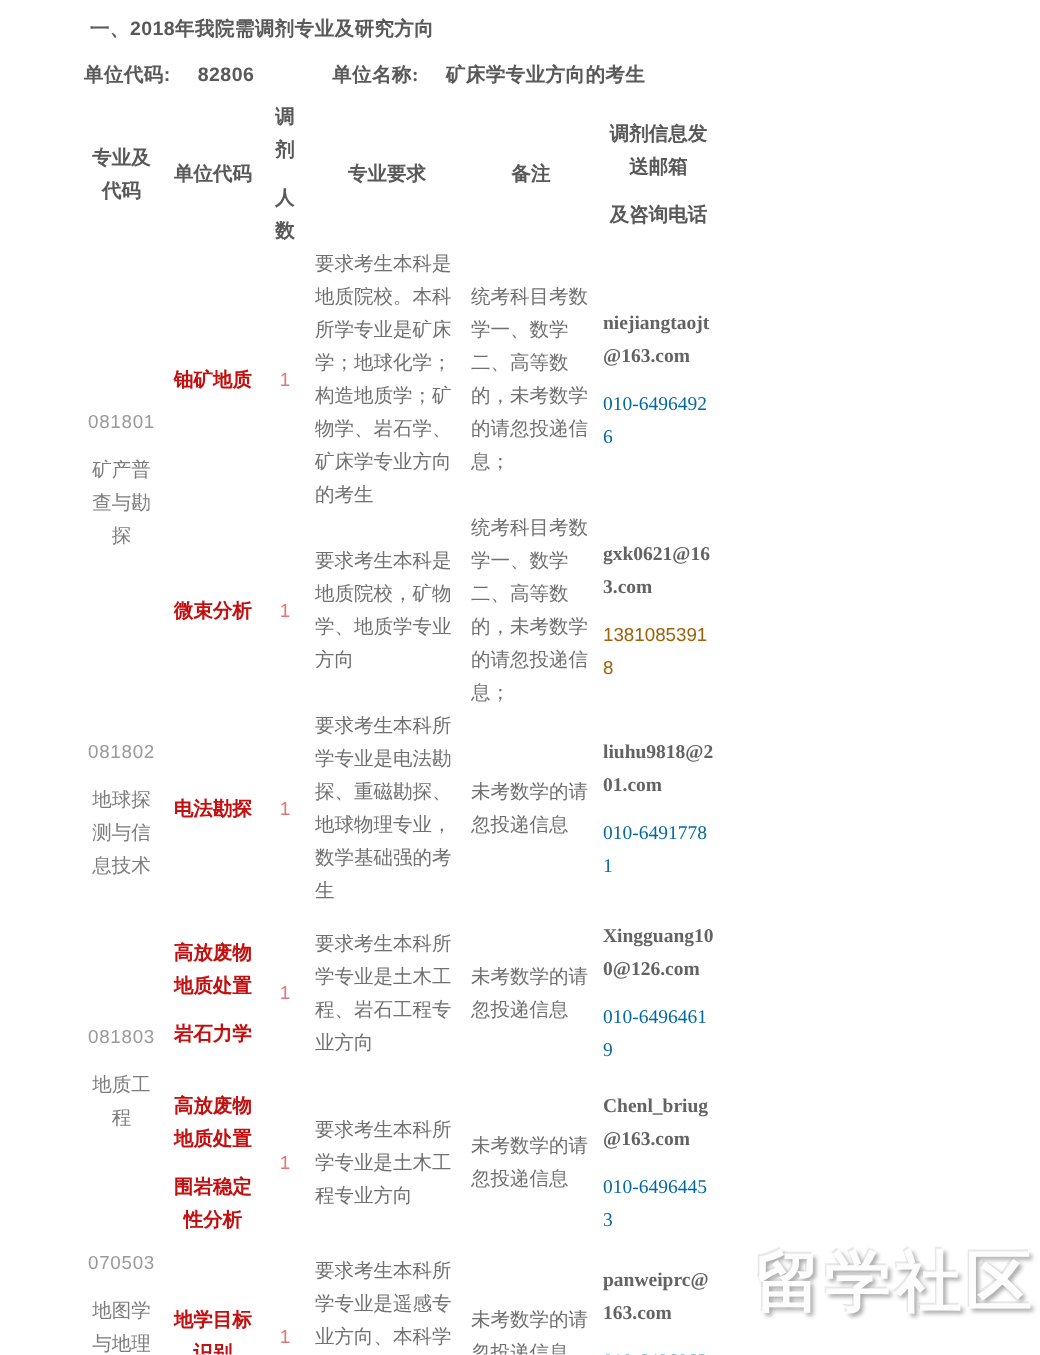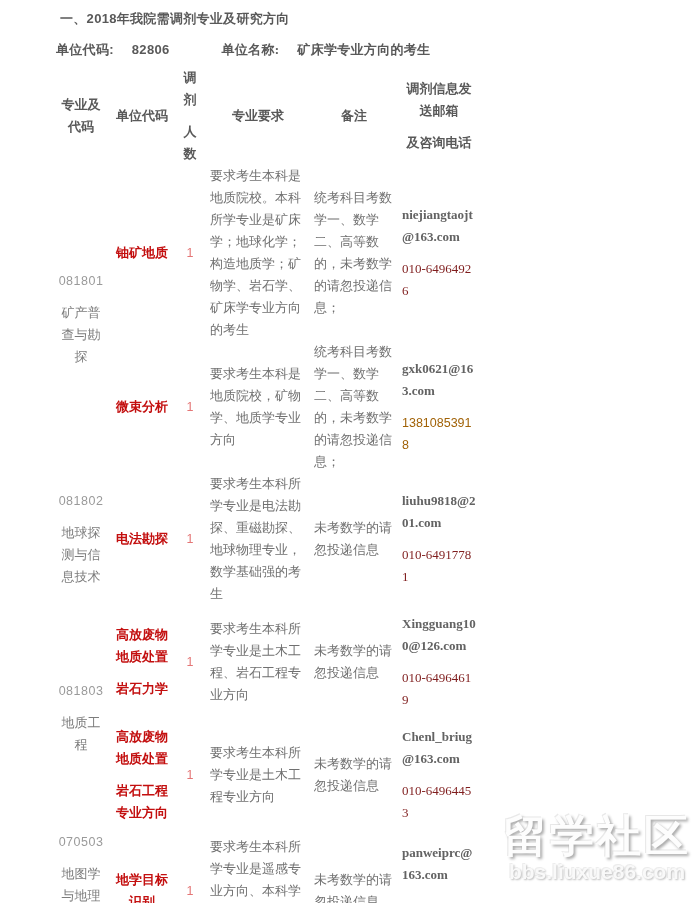--- a/index.html
+++ b/index.html
@@ -52,21 +52,21 @@
     font-size:12.5px;color:#9a9a9a;letter-spacing:.5px;
   }
   td.dir{text-align:center;color:#c30f0f;font-weight:bold;}
   td.count{
     text-align:center;color:#e47676;
     font-family:"Liberation Sans","DejaVu Sans",sans-serif;font-size:12.5px;
   }
   td.req,td.note{text-align:left;}
   td.contact{text-align:left;word-break:break-all;}
   td.contact .email{font-weight:bold;color:#636363;}
-  td.contact .phone{color:#7f1d1d;}
+  td.contact .phone{color:#0369a1;}
   td.contact .phone-alt{
     font-family:"Liberation Sans","DejaVu Sans",sans-serif;
     color:#a16207;font-size:12.5px;
   }
 
   .watermark{
     position:absolute;right:2px;bottom:19px;text-align:center;
     font-family:"Liberation Sans","DejaVu Sans",sans-serif;
     user-select:none;pointer-events:none;white-space:nowrap;
   }
@@ -183,21 +183,21 @@
         <td class="req">要求考生本科所学专业是土木工程、岩石工程专业方向</td>
         <td class="note">未考数学的请忽投递信息</td>
         <td class="contact">
           <p class="email">Xingguang100@126.com</p>
           <p class="phone">010-64964619</p>
         </td>
       </tr>
       <tr class="r5">
         <td class="dir">
           <p>高放废物地质处置</p>
-          <p>岩石工程专业方向</p>
+          <p>围岩稳定性分析</p>
         </td>
         <td class="count">1</td>
         <td class="req">要求考生本科所学专业是土木工程专业方向</td>
         <td class="note">未考数学的请忽投递信息</td>
         <td class="contact">
           <p class="email">Chenl_briug@163.com</p>
           <p class="phone">010-64964453</p>
         </td>
       </tr>
       <tr class="r6">
@@ -215,14 +215,13 @@
           <p class="email">panweiprc@163.com</p>
           <p class="phone">010-64960637</p>
         </td>
       </tr>
     </tbody>
   </table>
 </div>
 
 <div class="watermark">
   <div class="wm-title">留学社区</div>
-  <div class="wm-url">bbs.liuxue86.com</div>
 </div>
 
 </body></html>

